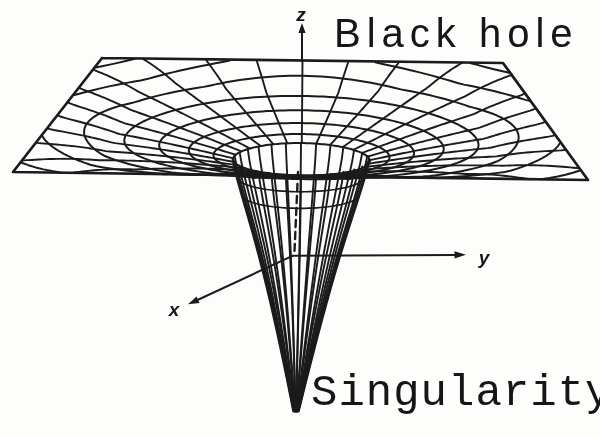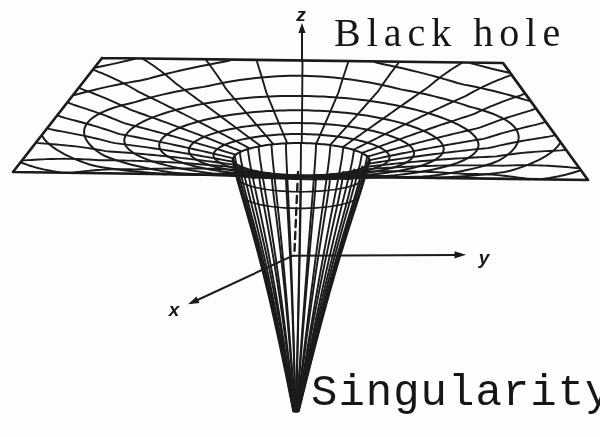--- a/index.html
+++ b/index.html
@@ -2,21 +2,21 @@
 <html><head>
 <meta charset="utf-8">
 <style>
   html,body{margin:0;padding:0;background:#ffffff;}
   .stage{
     position:relative;width:600px;height:437px;overflow:hidden;
     font-family:"Liberation Sans", sans-serif;
   }
   .stage svg{position:absolute;left:0;top:0;}
   .lbl{position:absolute;color:#161616;white-space:nowrap;line-height:1;}
-  .lbl.title{left:334px;top:13px;font-size:40px;letter-spacing:6px;font-family:Liberation Serif, serif;}
+  .lbl.title{left:334px;top:13px;font-size:40px;letter-spacing:6px;}
   .lbl.sing{left:311px;top:371px;font-size:44px;letter-spacing:1px;font-family:Liberation Mono, monospace;}
   .lbl.ax{font-size:19px;font-weight:bold;font-style:italic;transform:translate(-50%,-50%);}
   .lbl.axz{left:301px;top:14px;}
   .lbl.axy{left:484px;top:257px;}
   .lbl.axx{left:174px;top:309px;}
 </style>
 </head>
 <body>
 
 <div class="stage" id="stage" style="background: rgb(253, 253, 251);">

